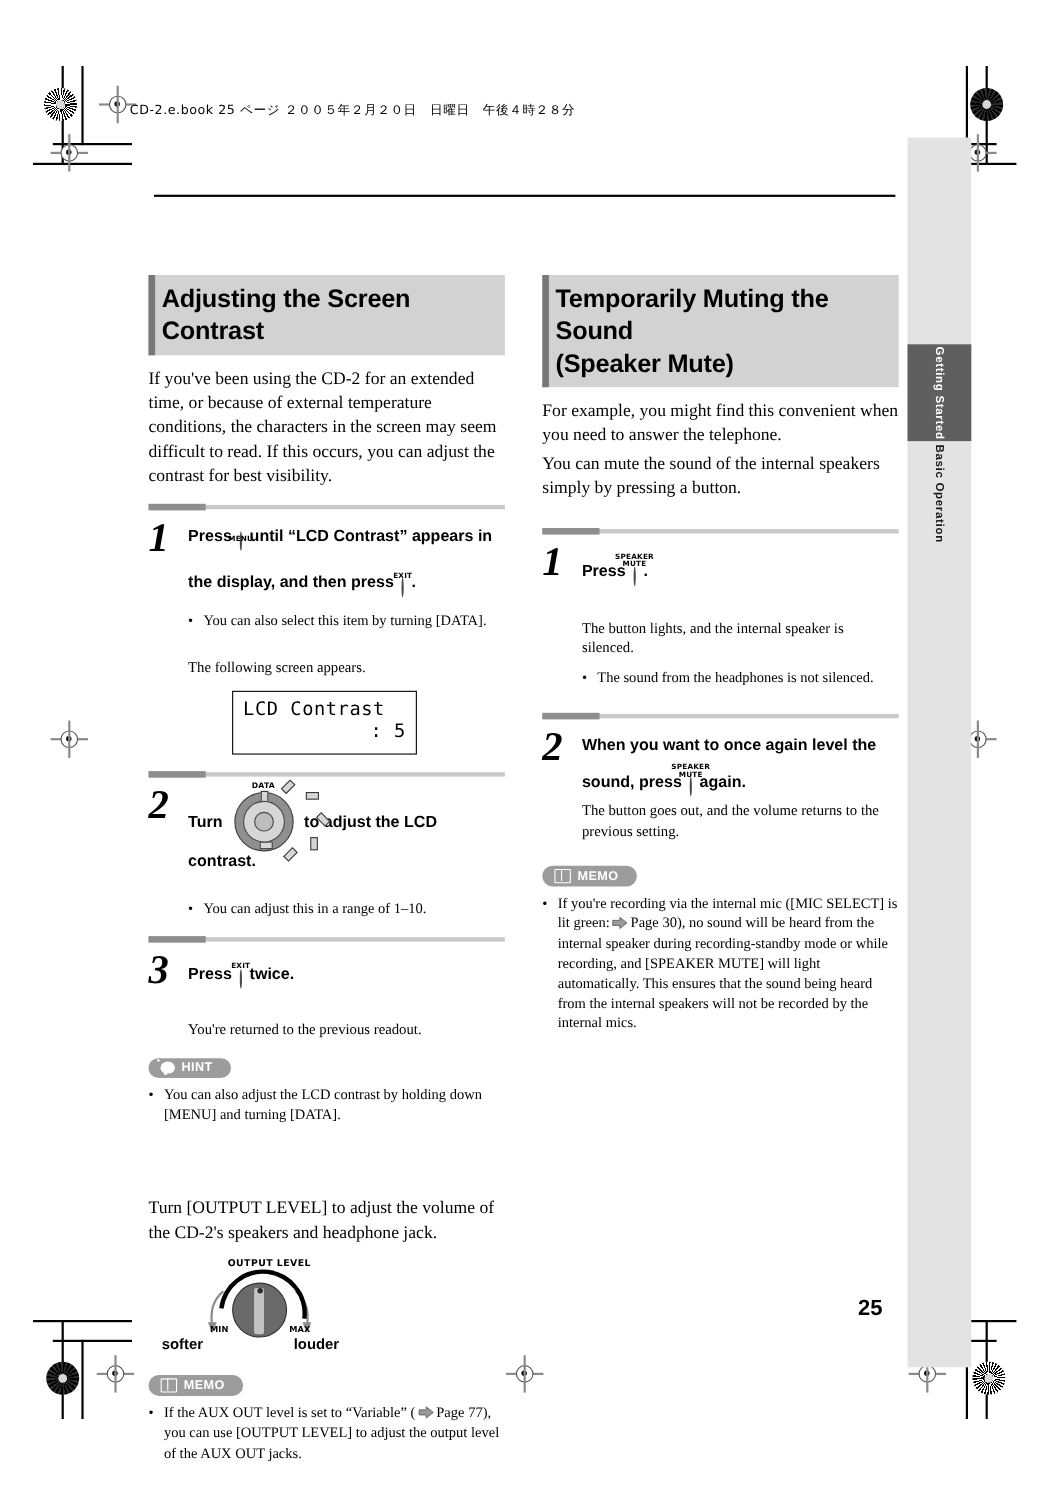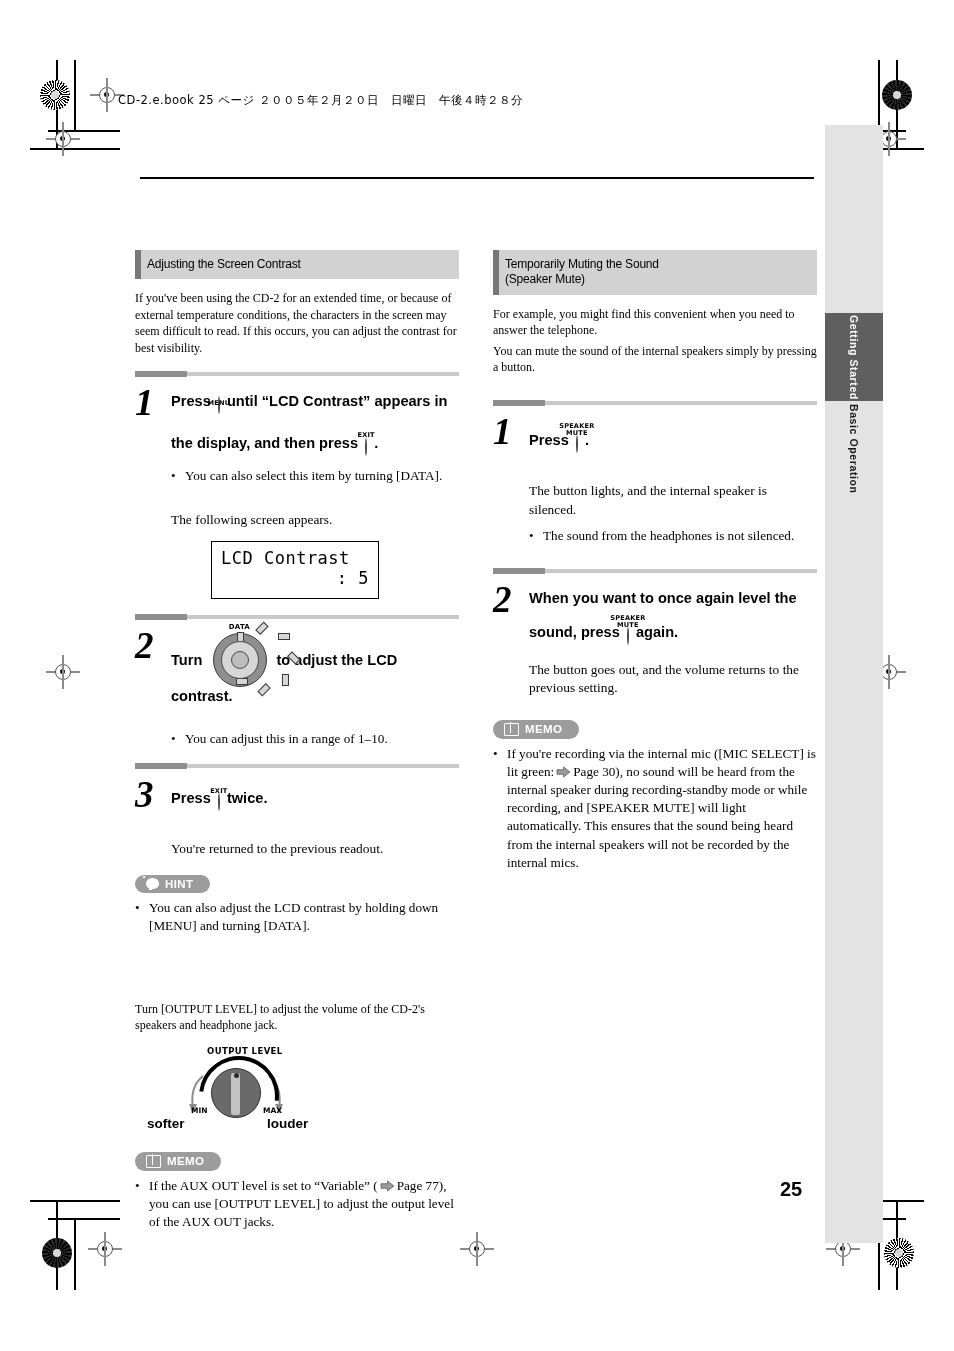--- a/index.html
+++ b/index.html
@@ -37,24 +37,24 @@
     font-family:"Liberation Sans",sans-serif;}
 
   
   .col{position:absolute;top:250px;width:324px;}
   #col-left{left:135px;}
   #col-right{left:493px;}
 
   
   .section-head{background:#d2d2d2;padding:7px 0 7px 12px;position:relative;margin-bottom:11px;}
   .section-head:before{content:"";position:absolute;left:0;top:0;width:6px;height:100%;background:#777;}
-  .section-head h2{margin:0;font-family:"Liberation Sans",sans-serif;font-weight:400;
-    font-size:12px;letter-spacing:-.2px;line-height:1.28;}
-
-  p{margin:0 0 2px 0;font-size:12px;line-height:1.37;}
+  .section-head h2{margin:0;font-family:"Liberation Sans",sans-serif;font-weight:700;
+    font-size:23px;letter-spacing:-.2px;line-height:1.28;}
+
+  p{margin:0 0 2px 0;font-size:16px;line-height:1.37;}
   .body-text{margin-bottom:4px;}
 
   
   .step-rule{position:relative;height:4px;margin:16px 0 9px 0;background:#c9c9c9;}
   .step-rule:before{content:"";position:absolute;left:0;top:-1px;width:52px;height:6px;background:#8e8e8e;}
   .step{display:flex;align-items:flex-start;}
   .step-num{font-family:"Liberation Serif",serif;font-style:italic;font-weight:700;
     font-size:37px;line-height:.95;width:36px;flex:0 0 36px;}
   .step-body{flex:1;padding-top:5px;}
   .step-title{font-family:"Liberation Sans",sans-serif;font-weight:700;font-size:14.6px;
@@ -359,21 +359,21 @@
         <span>When you want to once again level the sound, press</span>
         <span class="btn-round btn-wrap-above" style="padding-top:14px">
           <span class="cap-oval"></span>
           <span class="btn-lbl lbl-above" style="bottom:20px">
             <span>SPEAKER</span><br>
             <span>MUTE</span>
           </span>
         </span>
         <span>again.</span>
       </div>
-      <p class="step-note" style="margin-top:12px">The button goes out, and the volume returns to the previous setting.</p>
+      <p class="step-note" style="margin-top:0">The button goes out, and the volume returns to the previous setting.</p>
     </div>
   </div>
 
   
   <div class="badge" style="margin-top:20px">
     <span class="ico ico-book"></span>
     <span>MEMO</span>
   </div>
   <div class="bullet" style="margin-top:2px">
     <span class="dot">•</span>

